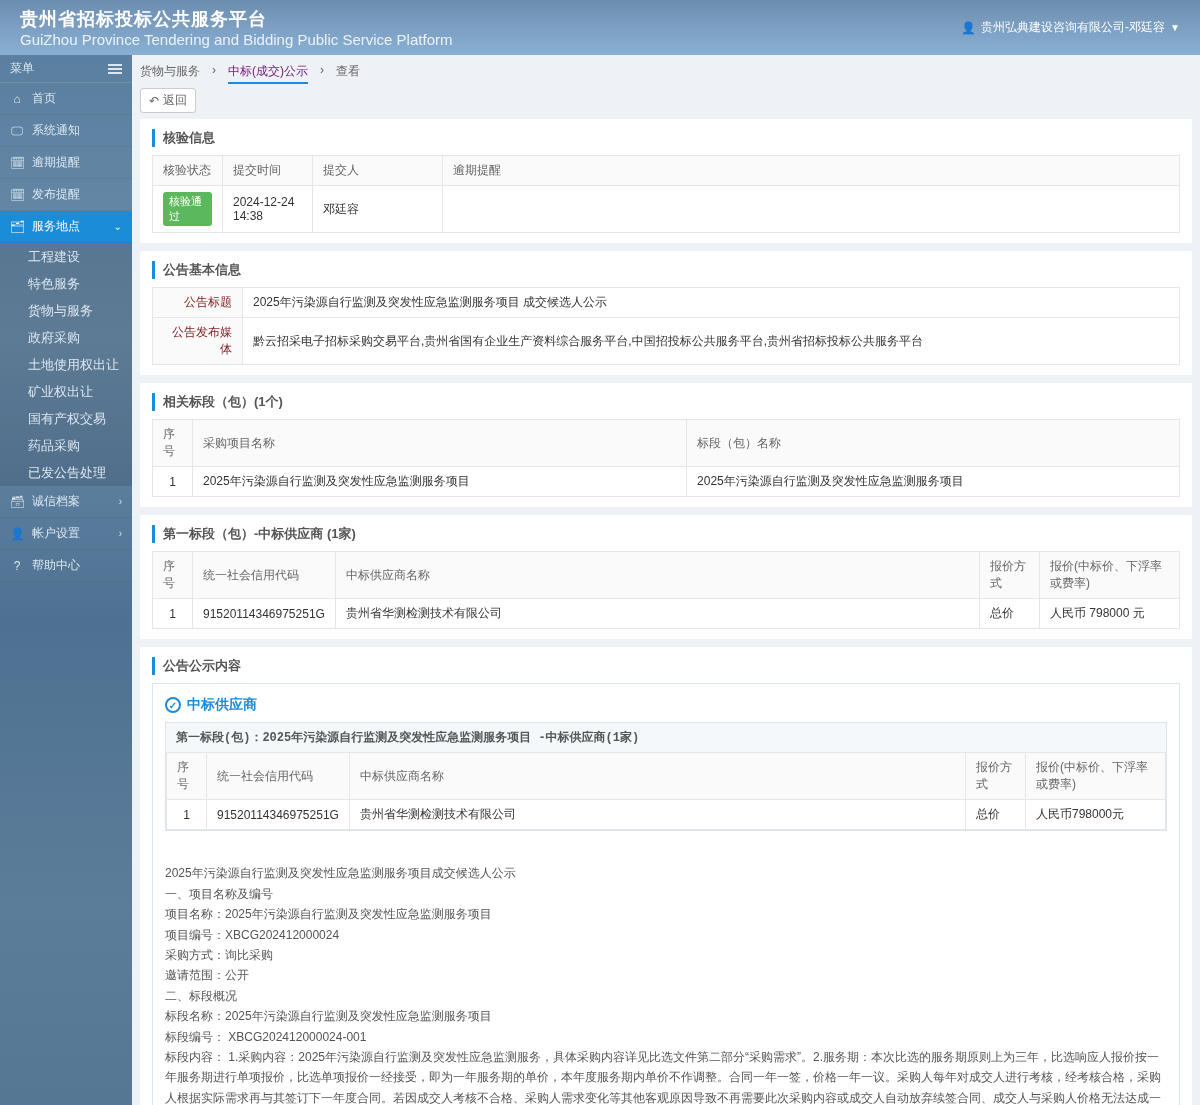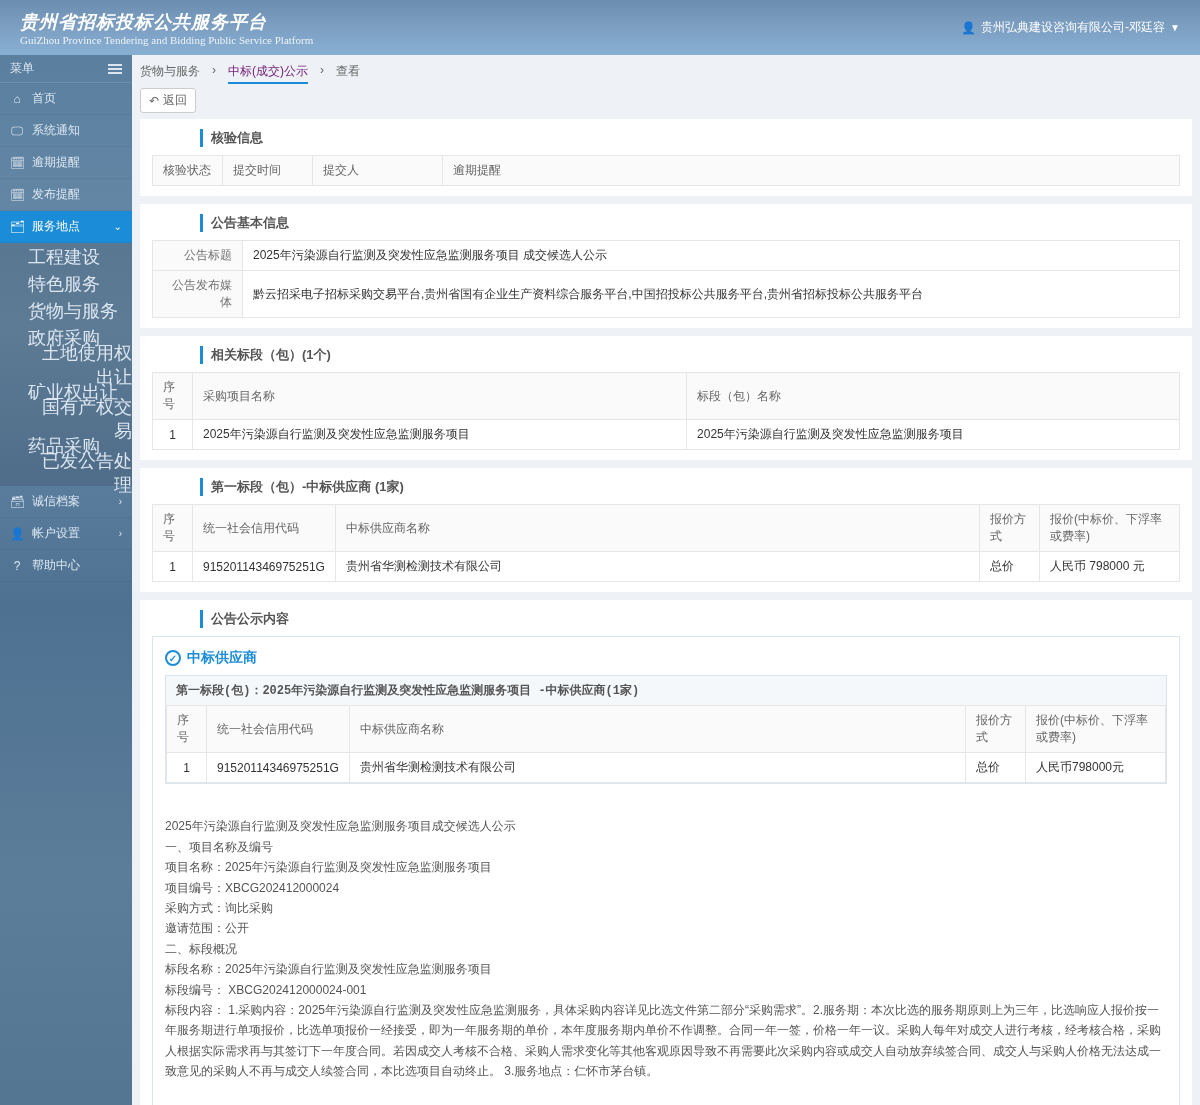--- a/index.html
+++ b/index.html
@@ -13,22 +13,22 @@
 .header {
   height: 55px;
   background: linear-gradient(180deg, #6a8db0 0%, #7c9fc2 50%, #88b0d3 100%);
   padding: 6px 20px;
   display: flex;
   justify-content: space-between;
   align-items: center;
   color: #fff;
 }
 .header .logo { display: flex; flex-direction: column; }
-.header .logo .title { font-size: 18px; font-weight: 600; letter-spacing: 1px; font-style: italic; }
-.header .logo .subtitle { font-size: 11px; opacity: 0.85; font-family: Liberation Serif, serif; }
+.header .logo .title { font-size: 18px; font-weight: 600; letter-spacing: 1px; }
+.header .logo .subtitle { font-size: 15px; opacity: 0.85; }
 .header .user { font-size: 12px; display: flex; align-items: center; gap: 5px; }
 .header .user .caret { font-size: 10px; }
 
 .layout { display: flex; min-height: 1050px; }
 .sidebar {
   width: 132px;
   background: linear-gradient(180deg, #5a7f9f 0%, #6b8caa 20%, #4e7192 40%, #5c7d99 60%, #4a6c88 100%);
   color: #dbe6f0;
 }
 .sidebar .menu-hdr {
@@ -54,21 +54,21 @@
   border-bottom: 1px solid rgba(0,0,0,0.05);
 }
 .sidebar li.top.active { background: #1b8cd8; color: #fff; }
 .sidebar li.top .chev { margin-left: auto; font-size: 10px; }
 .sidebar .sub { background: rgba(0,0,0,0.12); }
 .sidebar .sub li {
   height: 27px;
   display: flex;
   align-items: center;
   padding-left: 28px;
-  font-size: 18px;
+  font-size: 13px;
   cursor: pointer;
   text-align: right;
 }
 .sidebar .icon { width:14px; text-align:center; }
 .main {
   flex: 1;
   padding: 8px;
   min-width: 0;
 }
 .breadcrumb {
@@ -97,34 +97,33 @@
   margin-bottom: 6px;
 }
 .panel { background: #fff; margin-bottom: 8px; padding: 10px 12px; }
 .panel h3 {
   font-size: 13px;
   color: #555;
   font-weight: 600;
   border-left: 3px solid #1b8cd8;
   padding-left: 8px;
   margin-bottom: 8px;
-  margin-left: 48px;
 }
 table {
   width: 100%;
   border-collapse: collapse;
   font-size: 12px;
 }
 th, td {
   border: 1px solid #e6e6e6;
   padding: 6px 10px;
   text-align: left;
 }
 th { background: #fafafa; color: #666; font-weight: normal; }
-td.label { background: #fafafa; color: #737373; text-align: right; width: 90px; }
+td.label { background: #fafafa; color: #7f1d1d; text-align: right; width: 90px; }
 .badge-ok {
   display: inline-block;
   background: #5cb85c;
   color: #fff;
   padding: 2px 6px;
   border-radius: 3px;
   font-size: 11px;
 }
 .inner-box {
   border: 1px solid #d9e6f0;
@@ -252,20 +251,26 @@
 
     <div class="panel">
       <h3>核验信息</h3>
       <table>
         <tbody>
             <tr>
           <th style="width:70px">核验状态</th>
           <th style="width:90px">提交时间</th>
           <th style="width:130px">提交人</th>
           <th>逾期提醒</th>
+        </tr>
+        <tr>
+          <td><span class="badge-ok">核验通过</span></td>
+          <td>2024-12-24 14:38</td>
+          <td>邓廷容</td>
+          <td></td>
         </tr>
       </tbody>
         </table>
     </div>
 
     <div class="panel">
       <h3>公告基本信息</h3>
       <table>
         <tbody>
             <tr>

